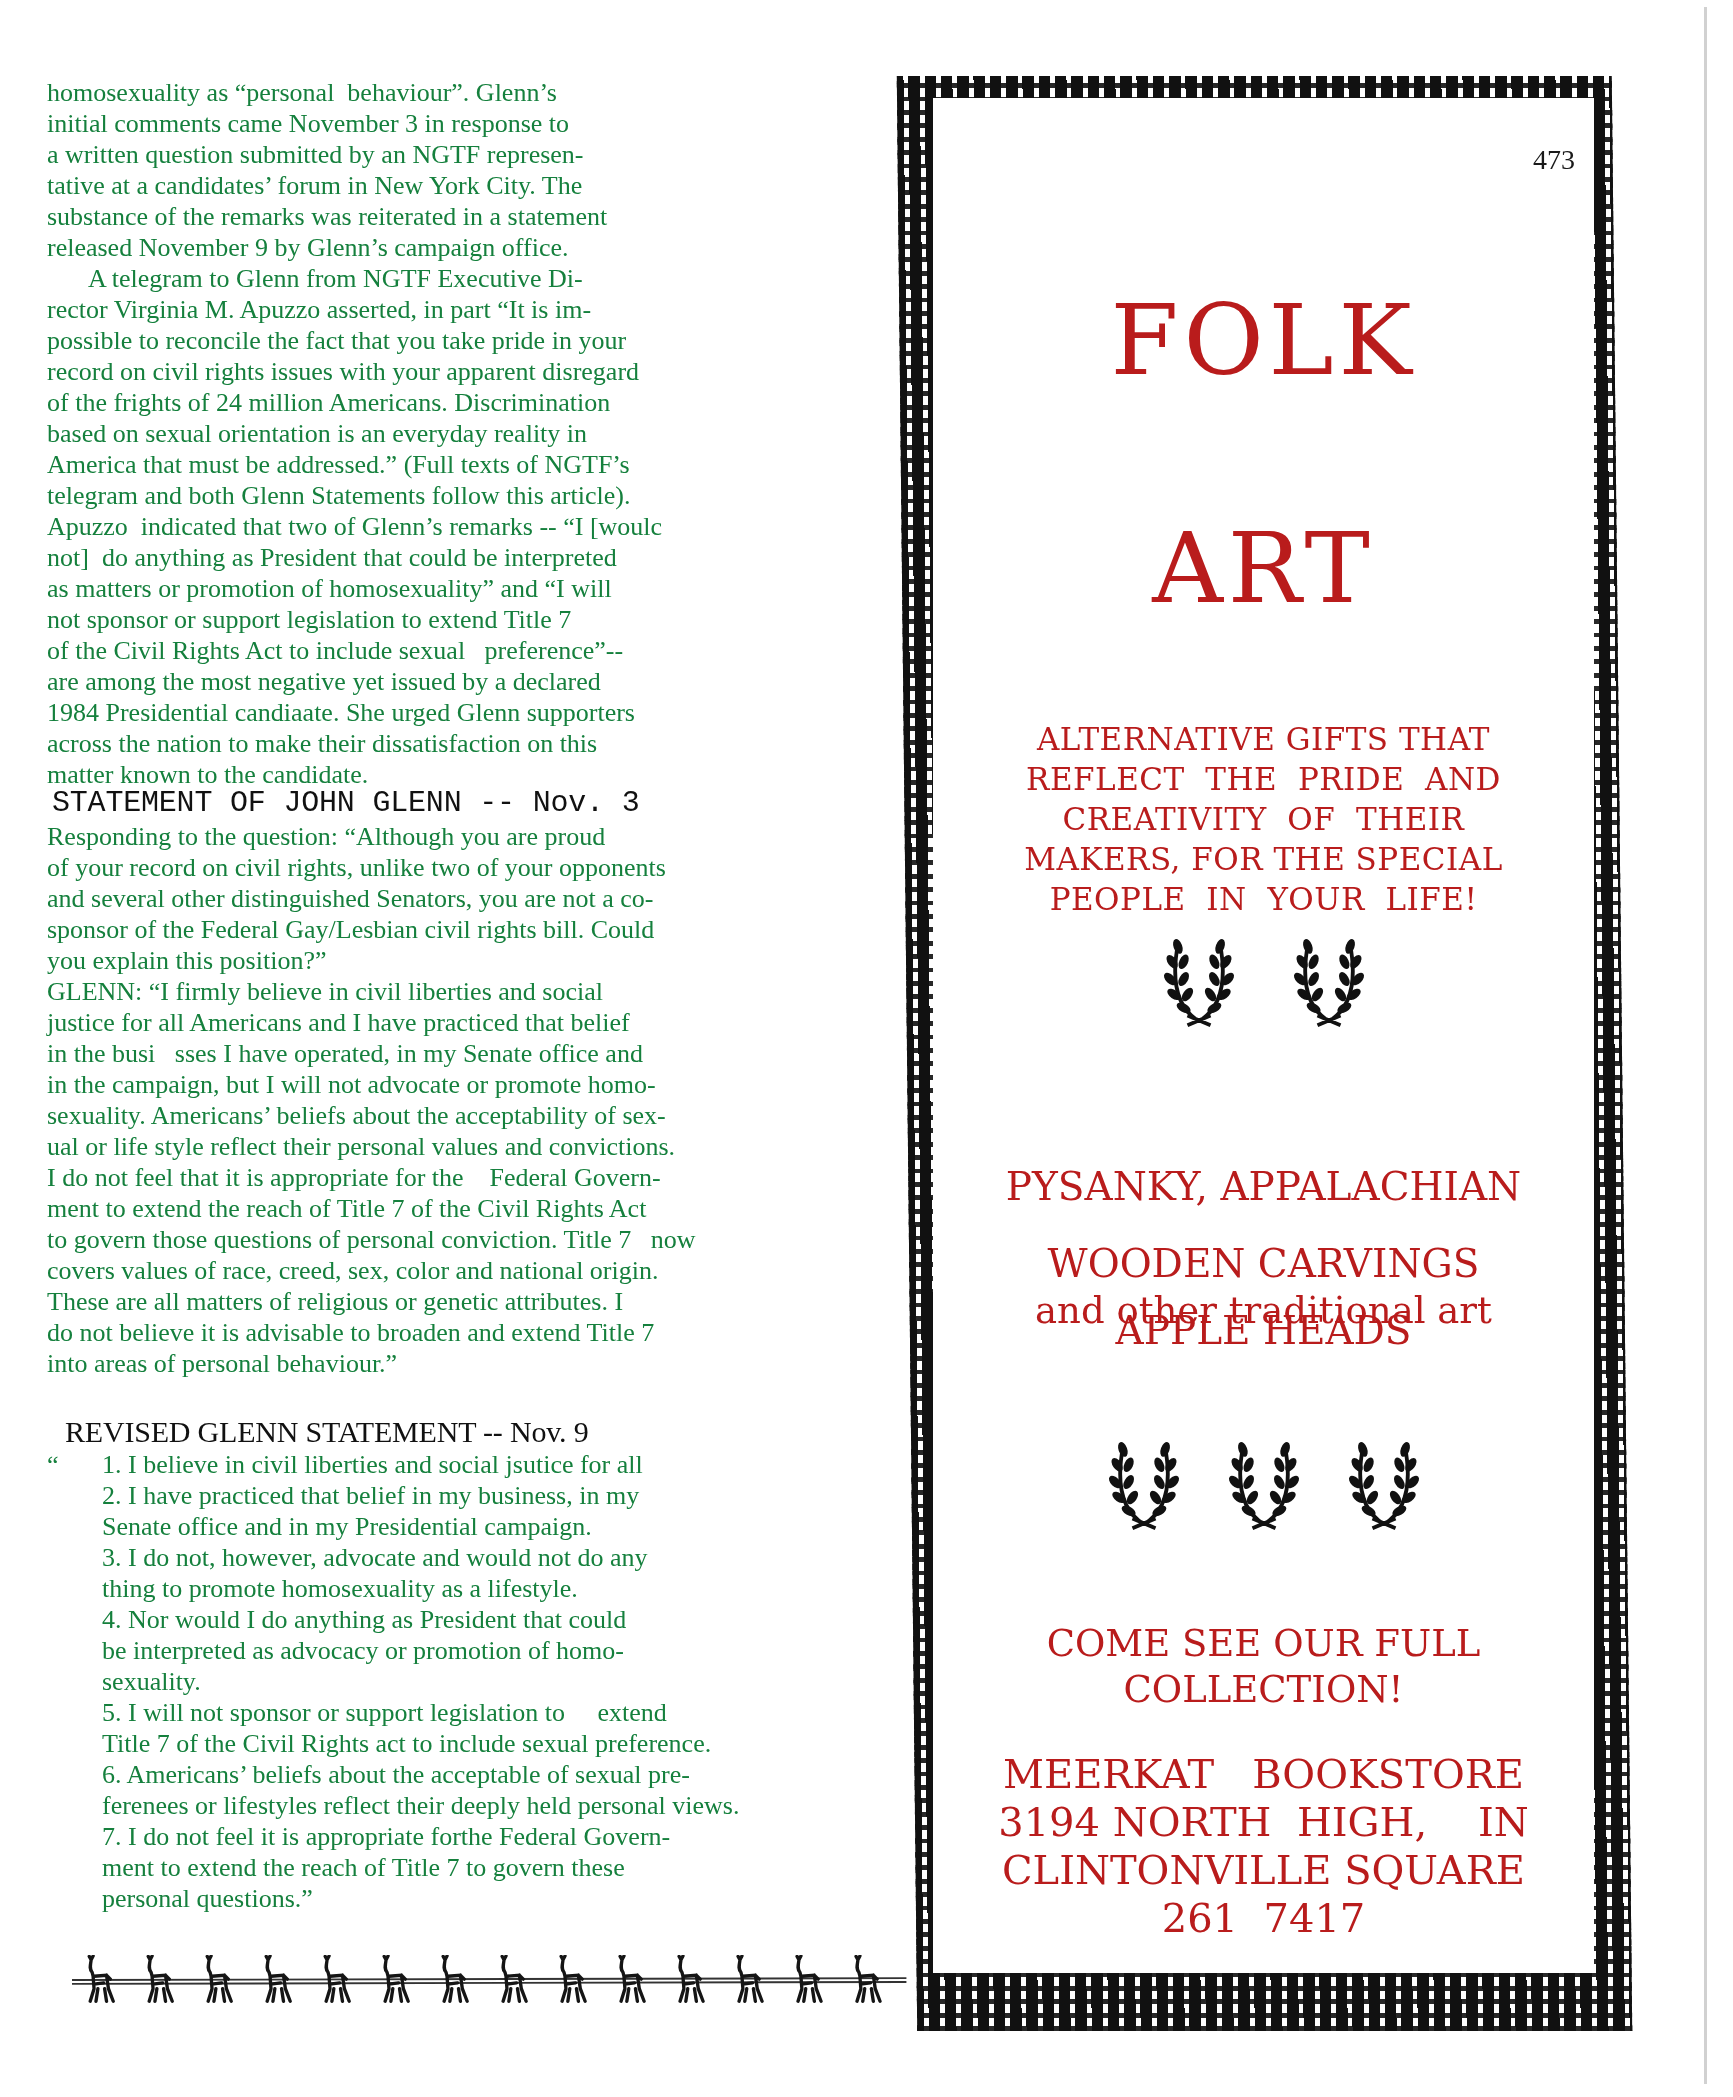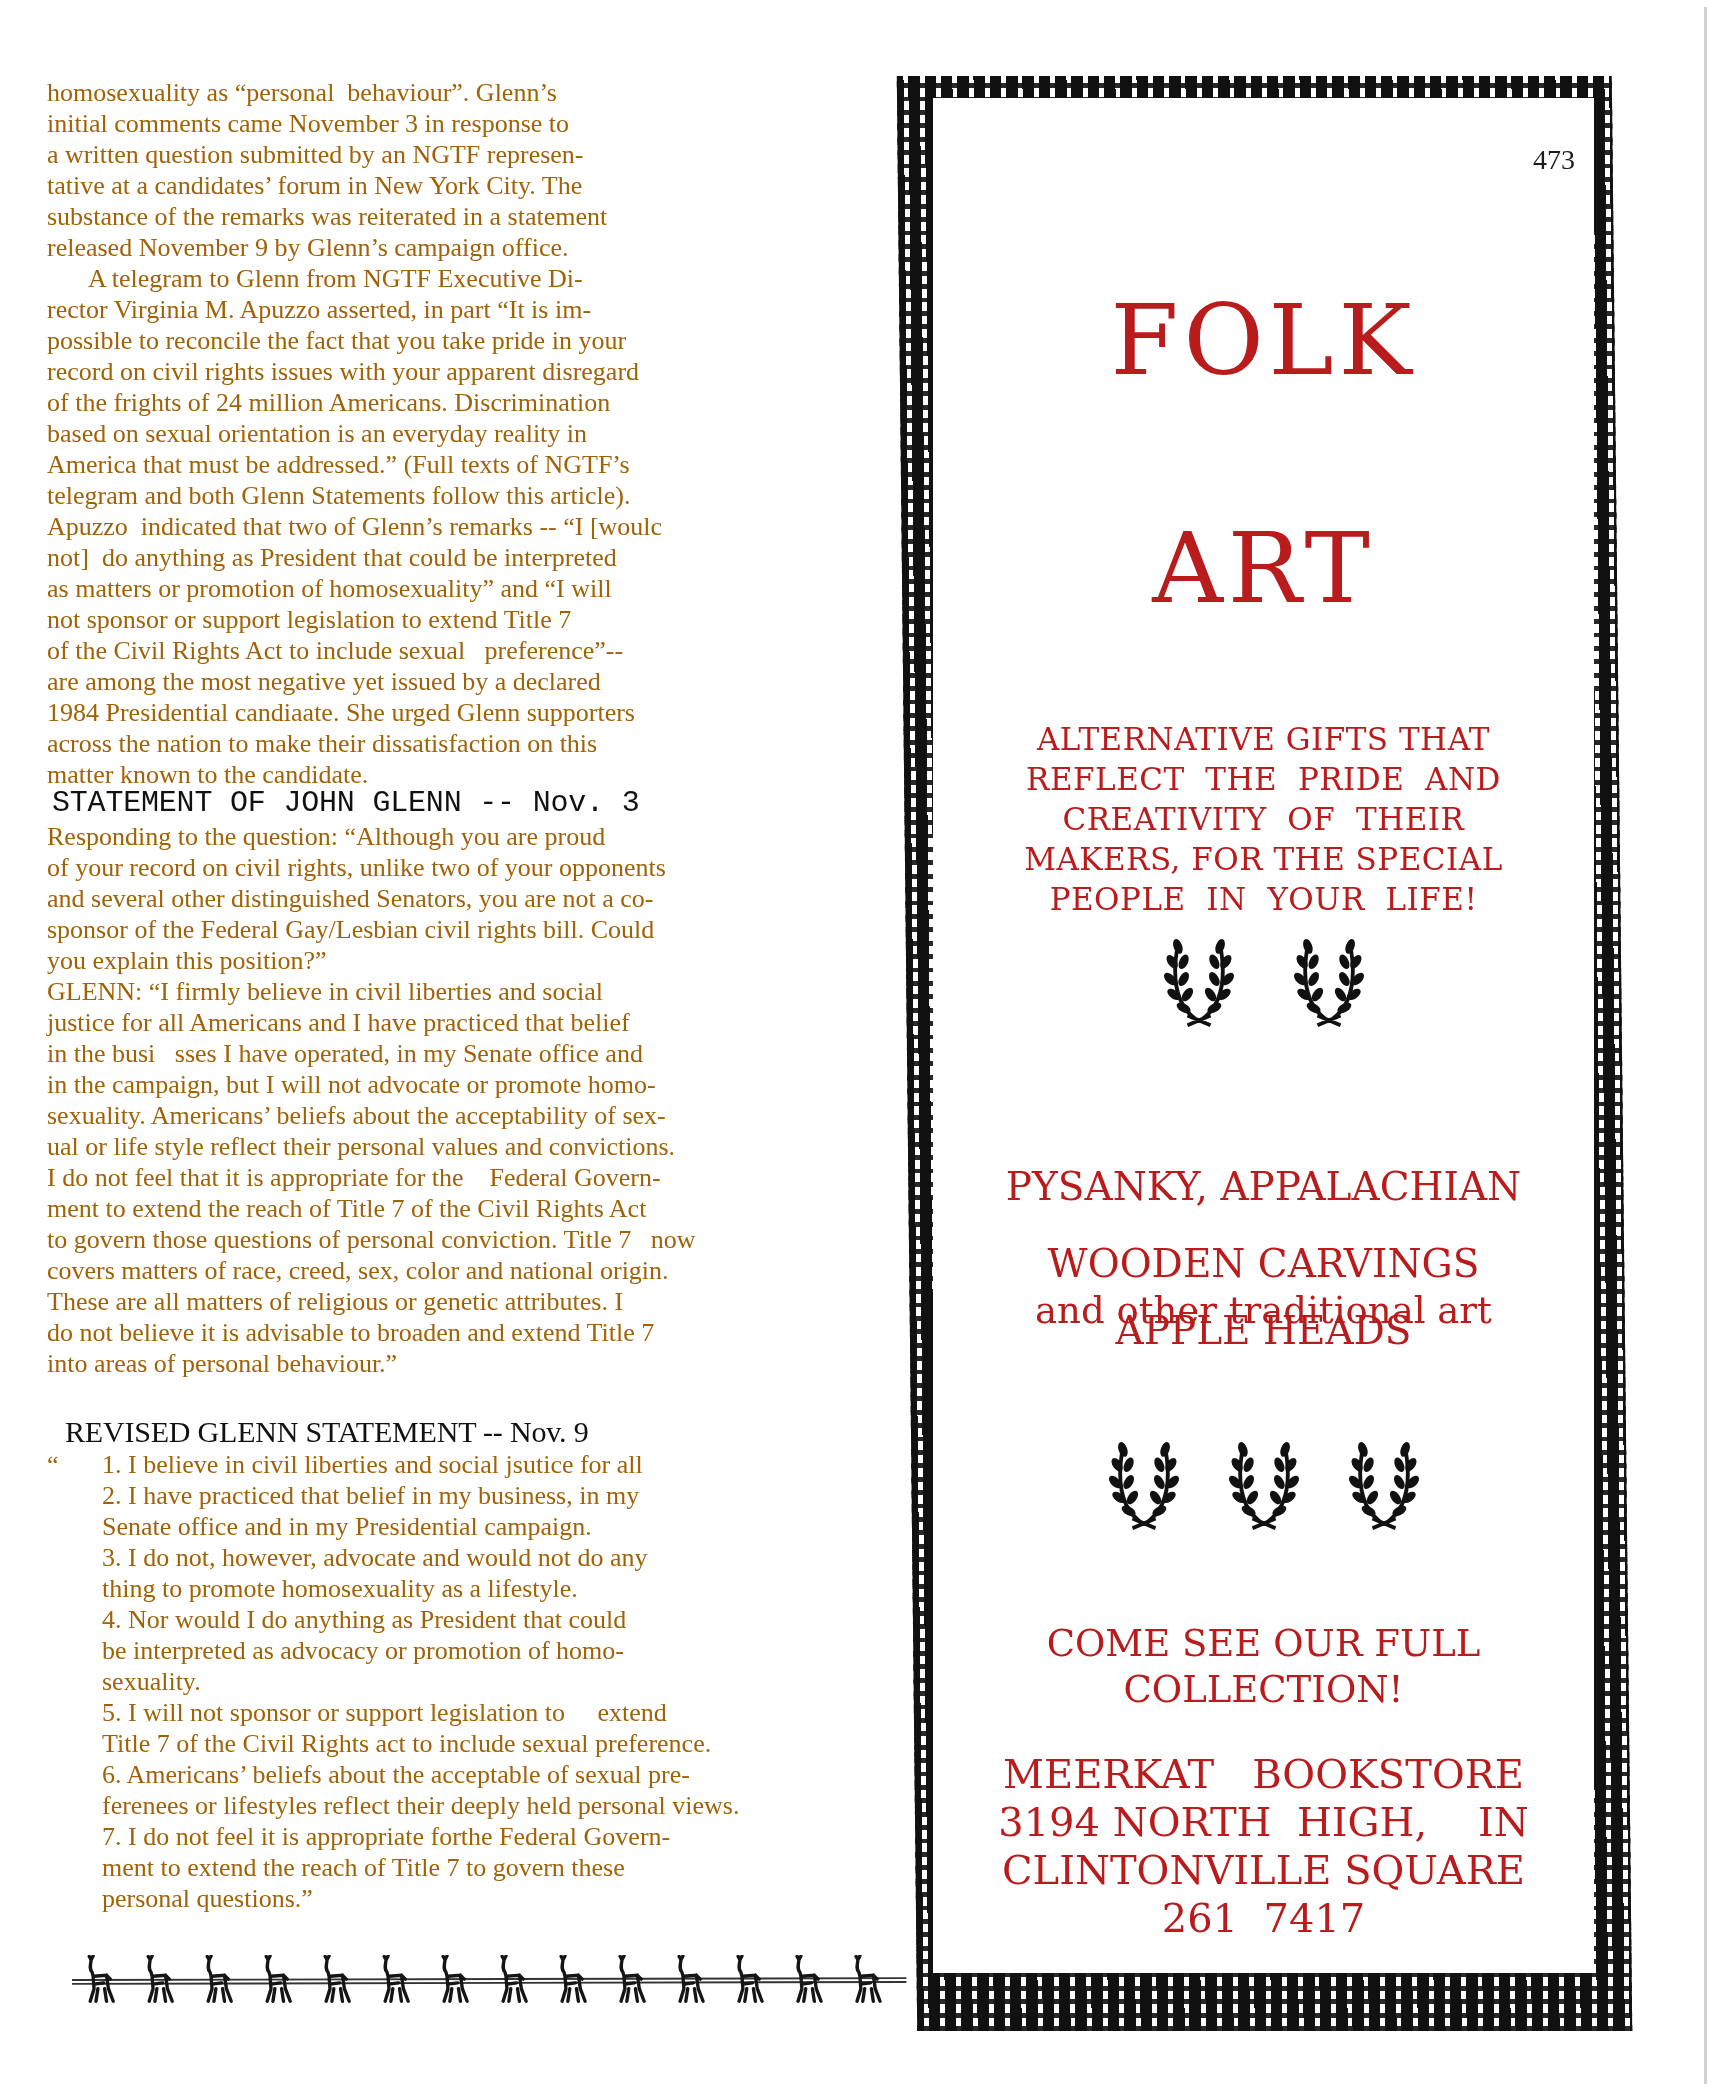--- a/index.html
+++ b/index.html
@@ -2,21 +2,21 @@
 <html style="font-size:7.7px"><head>
 <meta charset="utf-8">
 <style>
   html, body { margin: 0; padding: 0; background: #ffffff; }
   body { width: 1733px; height: 2097px; position: relative; overflow: hidden; color: #1a1a1a; }
 
   
   .article {
     position: absolute; left: 47px; top: 77px; width: 863px;
     font-family: "Liberation Serif", "DejaVu Serif", serif;
-    font-size: 26px; line-height: 31px; color: #a16207;
+    font-size: 26px; line-height: 31px; color: #15803d;
   }
   .article p { margin: 0; white-space: pre; }
   .article .indent { padding-left: 41px; }
   .heading {
     font-family: "Liberation Serif", "DejaVu Serif", serif;
     font-size: 30px; line-height: 33px; margin: 0; font-weight: normal; color: #111;
     letter-spacing: -0.2px;
   }
   .h1 { position: absolute; left: 52px; top: 787px; font-family: Liberation Mono, monospace; }
   .sec1 { position: absolute; left: 47px; top: 821px; }
@@ -107,21 +107,21 @@
     <p>you explain this position?”</p>
     <p>GLENN: “I firmly believe in civil liberties and social</p>
     <p>justice for all Americans and I have practiced that belief</p>
     <p>in the busi   sses I have operated, in my Senate office and</p>
     <p>in the campaign, but I will not advocate or promote homo-</p>
     <p>sexuality. Americans’ beliefs about the acceptability of sex-</p>
     <p>ual or life style reflect their personal values and convictions.</p>
     <p>I do not feel that it is appropriate for the    Federal Govern-</p>
     <p>ment to extend the reach of Title 7 of the Civil Rights Act</p>
     <p>to govern those questions of personal conviction. Title 7   now</p>
-    <p>covers matters of race, creed, sex, color and national origin.</p>
+    <p>covers values of race, creed, sex, color and national origin.</p>
     <p>These are all matters of religious or genetic attributes. I</p>
     <p>do not believe it is advisable to broaden and extend Title 7</p>
     <p>into areas of personal behaviour.”</p>
   </div>
 
 <h2 class="heading h2">REVISED GLENN STATEMENT -- Nov. 9</h2>
 <div class="article sec2" style="left:47px; top:1449px;">
   <span class="quote-mark">“</span>
   <div class="items" id="sec2items">
       <p>1. I believe in civil liberties and social jsutice for all</p>

